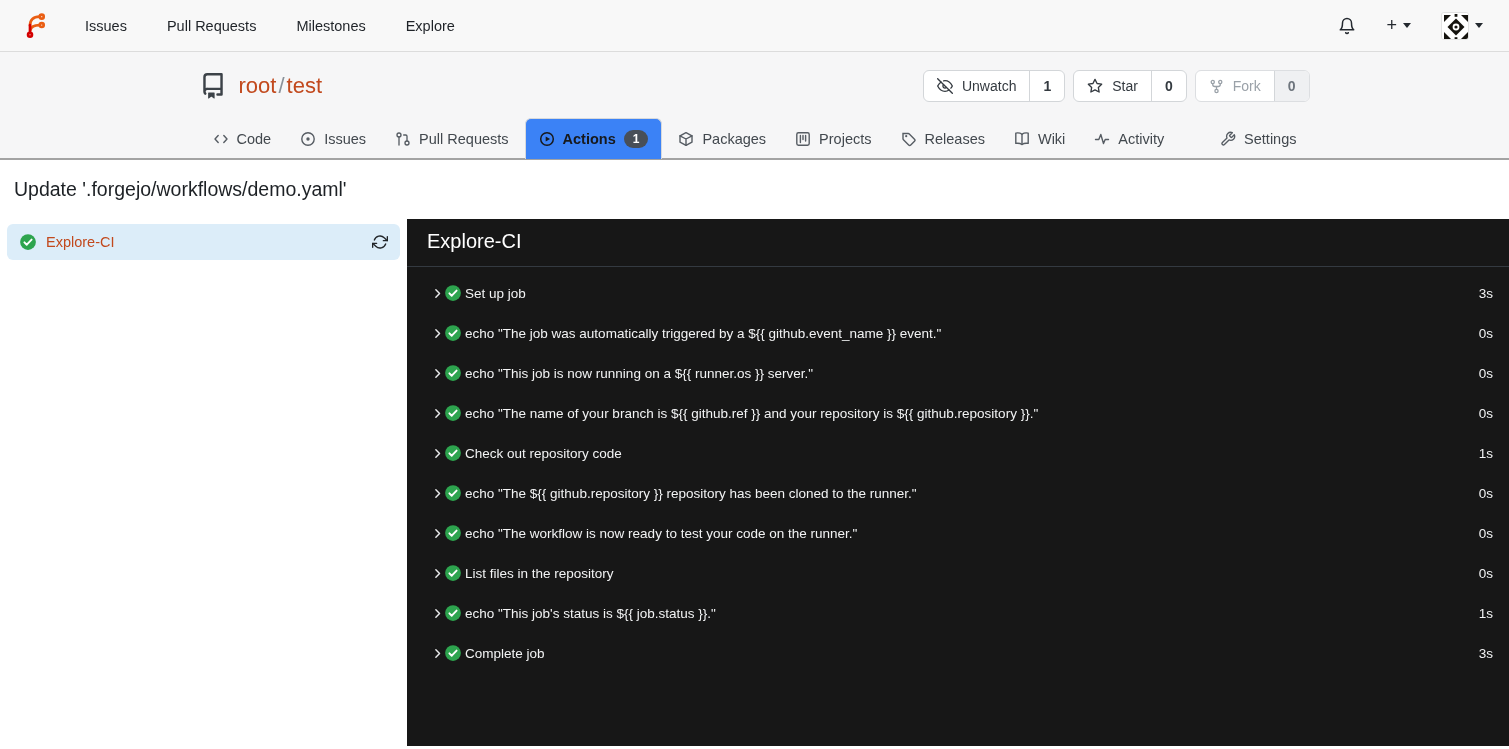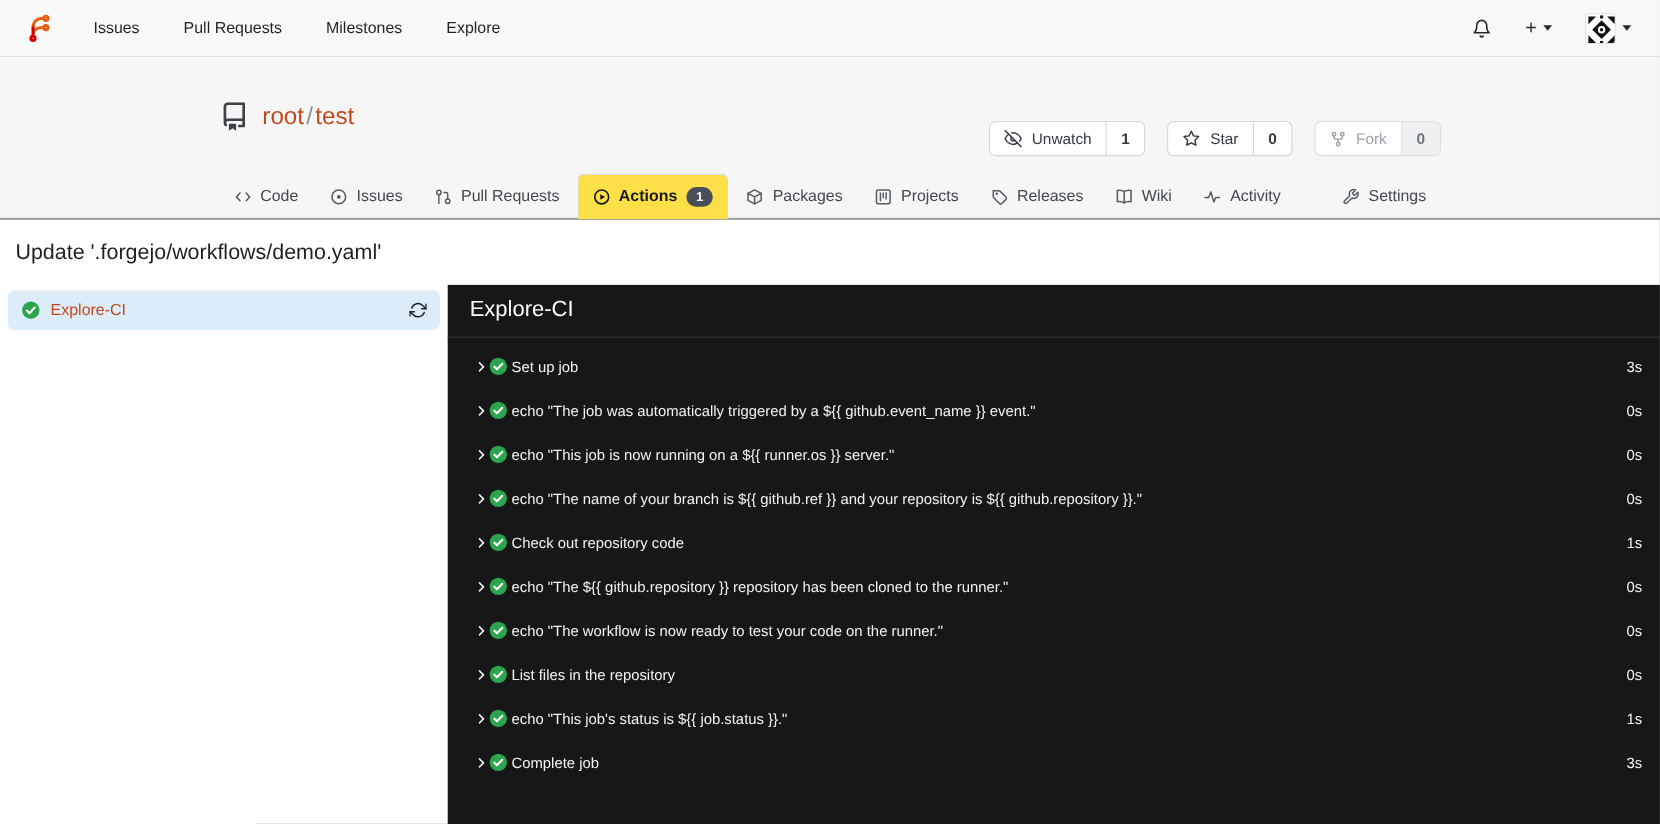--- a/index.html
+++ b/index.html
@@ -26,34 +26,34 @@
   .avatar { width:28px; height:28px; border-radius:3px; overflow:hidden; background:#fff; border:1px solid #e2e2e2; }
 
   
   .repo-header { background:#f6f6f7; border-bottom:2px solid #a3a3a3; }
   .rh-inner { width:1110px; margin:0 auto; padding-top:18px; }
   .rh-top { display:flex; align-items:center; }
   .repo-title { display:flex; align-items:center; gap:13px; font-size:22px; }
   .repo-book { color:#3c4248; }
   .repo-link { color:#c2491d; cursor:pointer; }
   .repo-sep { color:#8a9199; margin:0 2px; }
-  .rh-buttons { margin-left:auto; display:flex; gap:20px;margin-top:40px; }
+  .rh-buttons { margin-left:auto; display:flex; gap:8px; }
   .btn-group { display:flex; background:#ffffff; border:1px solid #d3d6d9; border-radius:6px; overflow:hidden;
     font-size:14px; color:#343a40; }
   .btn-main { display:flex; align-items:center; gap:9px; padding:7px 13px; border-right:1px solid #d3d6d9; cursor:pointer; }
   .btn-count { padding:7px 13px; font-weight:700; display:flex; align-items:center; cursor:pointer; }
   .btn-group.disabled { color:#9aa1a8; border-color:#dcdee1; }
   .btn-group.disabled .btn-main { cursor:default; }
   .btn-group.disabled .btn-count { background:#eff0f2; color:#6e757d; cursor:default; }
 
   .rh-tabs { display:flex; align-items:flex-end; margin-top:16px; }
   .tab { display:flex; align-items:center; gap:8px; padding:11px 13px; margin-right:3px;
     font-size:14.5px; color:#42484e; cursor:pointer; }
   .tab .ticon { color:#565c63; }
-  .tab.active { background:#fde047; border:1px solid #d7d9dc; border-bottom:none;
+  .tab.active { background:#3b82f6; border:1px solid #d7d9dc; border-bottom:none;
     border-radius:6px 6px 0 0; margin-bottom:-1px; font-weight:700; color:#17191c; }
   .tab.active .ticon { color:#17191c; }
   .tab-badge { background:#484f58; color:#fff; font-size:12px; font-weight:600;
     padding:2px 9px; border-radius:10px; line-height:14px; }
   .tab-settings { margin-left:auto; margin-right:0; }
 
   
   .page-title { height:59px; display:flex; align-items:center; padding-left:14px;
     font-size:19.5px; font-weight:400; color:#1d2125; }
   .main-row { display:flex; height:527px; }

